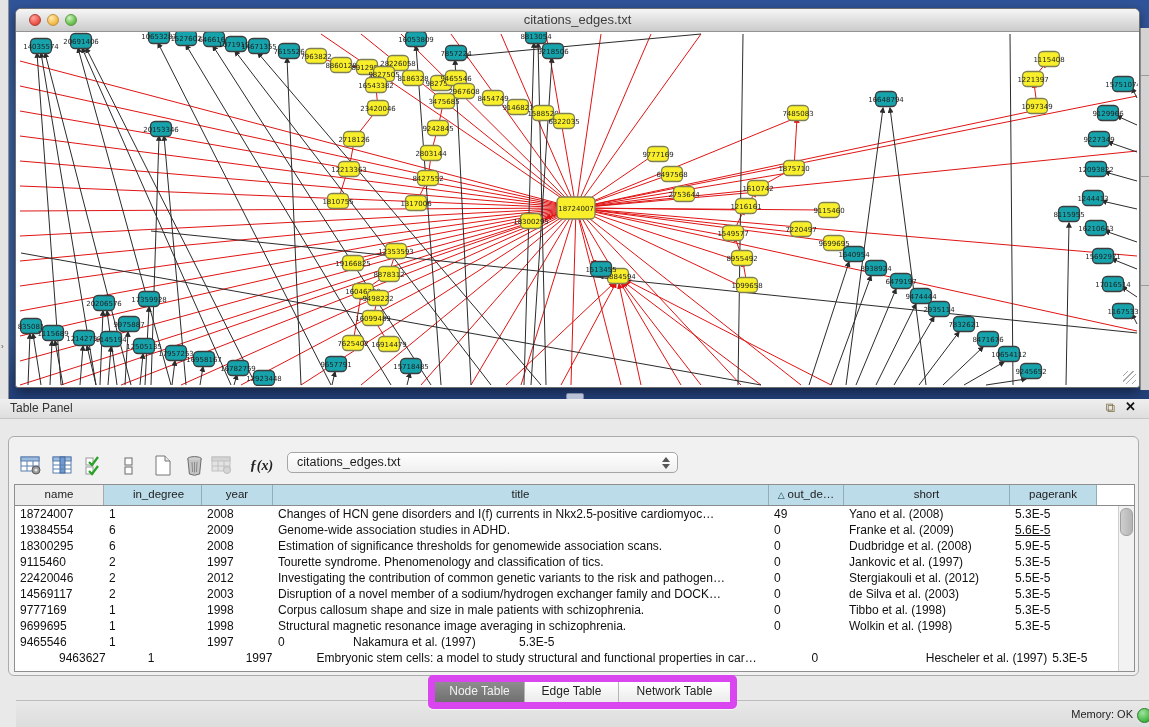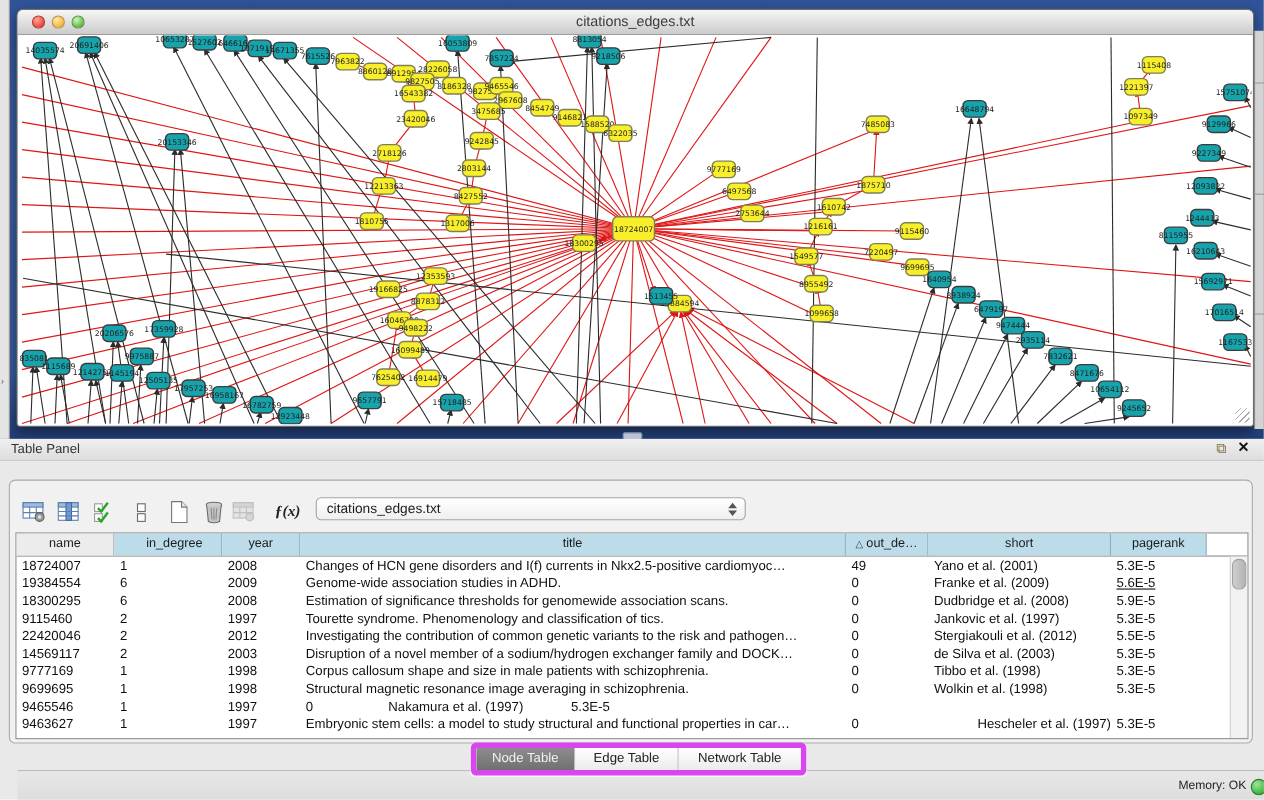--- a/index.html
+++ b/index.html
@@ -69,21 +69,21 @@
   .th .sort{font-size:9px;color:#15424f;margin-right:3px;}
   .trow{display:flex;height:16px;}
   .td{box-sizing:border-box;font-size:12px;line-height:16px;color:#101010;
       padding-left:5px;white-space:nowrap;overflow:hidden;}
   .vscroll{position:absolute;right:0;top:21px;width:15px;bottom:0;background:#f2f2f2;border-left:1px solid #cfcfcf;}
   .vthumb{position:absolute;left:1px;top:2px;width:11px;height:26px;border-radius:6px;
           background:linear-gradient(90deg,#cfcfcf,#b4b4b4);border:1px solid #9f9f9f;}
 
   
   .segment{position:absolute;left:428px;top:675px;height:20px;display:flex;z-index:5;
-           border:5px solid #d946ef;border-radius:5px;overflow:hidden;background:#fff;
+           border:7px solid #d946ef;border-radius:5px;overflow:hidden;background:#fff;
            box-shadow:0 1px 1px rgba(255,255,255,.7);}
   .seg{box-sizing:border-box;font-size:12px;line-height:18px;text-align:center;color:#222;
        background:linear-gradient(#ffffff,#ebebeb);border-right:1px solid #b5b5b5;}
   .seg:last-child{border-right:none;}
   .seg.sel{background:linear-gradient(#8d8d8d,#707070);color:#f2f2f2;}
 
   
   .statusbar{position:absolute;left:16px;top:700px;width:1149px;height:39px;
              background:linear-gradient(#e8e8e8,#d7d7d7);border-top:1px solid #bcbcbc;box-sizing:border-box;padding-left:18px;}
   .mem{position:absolute;right:32px;top:0;font-size:11px;line-height:26px;color:#222;}
@@ -763,21 +763,21 @@
         <div class="th" style="width: 166px;">short</div>
         <div class="th" style="width: 87px;">pagerank</div>
       </div>
     <div id="tbody">
         <div class="trow">
           <div class="td" style="width: 89px;">18724007</div>
           <div class="td" style="width: 98px;">1</div>
           <div class="td" style="width: 71px;">2008</div>
           <div class="td" style="width: 496px;">Changes of HCN gene disorders and I(f) currents in Nkx2.5-positive cardiomyoc…</div>
           <div class="td" style="width: 75px;">49</div>
-          <div class="td" style="width: 166px;">Yano et al. (2001)</div>
+          <div class="td" style="width: 166px;">Yano et al. (2008)</div>
           <div class="td" style="width: 87px;">5.3E-5</div>
         </div>
         <div class="trow">
           <div class="td" style="width: 89px;">19384554</div>
           <div class="td" style="width: 98px;">6</div>
           <div class="td" style="width: 71px;">2009</div>
           <div class="td" style="width: 496px;">Genome-wide association studies in ADHD.</div>
           <div class="td" style="width: 75px;">0</div>
           <div class="td" style="width: 166px;">Franke et al. (2009)</div>
           <div class="td" style="width: 87px; text-decoration: underline;">5.6E-5</div>
@@ -838,21 +838,21 @@
         </div>
         <div class="trow">
           <div class="td" style="width: 89px;">9465546</div>
           <div class="td" style="width: 98px;">1</div>
           <div class="td" style="width: 71px;">1997</div>
           <div class="td" style="width: 75px;">0</div>
           <div class="td" style="width: 166px;">Nakamura et al. (1997)</div>
           <div class="td" style="width: 87px;">5.3E-5</div>
         </div>
         <div class="trow">
-          <div class="td" style="width: 89px;">9463627</div>
+          <div class="td" style="width: 89px; margin-left: 39px;">9463627</div>
           <div class="td" style="width: 98px;">1</div>
           <div class="td" style="width: 71px;">1997</div>
           <div class="td" style="width: 496px;">Embryonic stem cells: a model to study structural and functional properties in car…</div>
           <div class="td" style="width: 75px;">0</div>
           <div class="td" style="width: 166px; text-align: right;">Hescheler et al. (1997)</div>
           <div class="td" style="width: 87px;">5.3E-5</div>
         </div>
       </div>
     <div class="vscroll">
       <div class="vthumb"></div>

